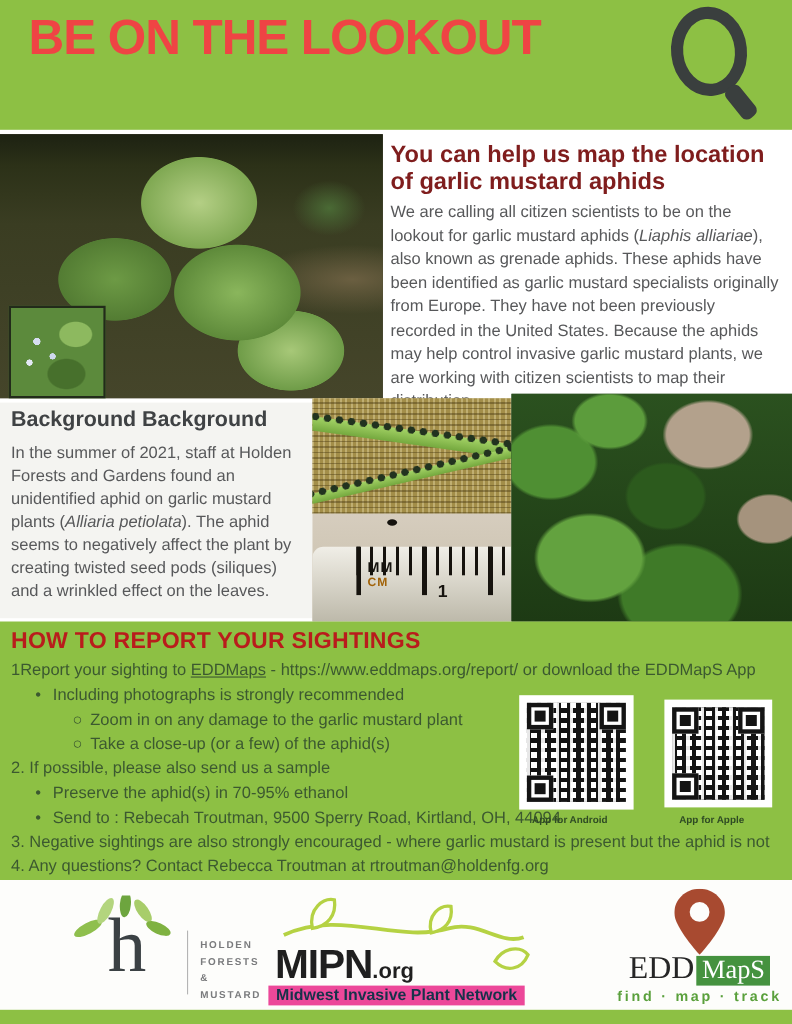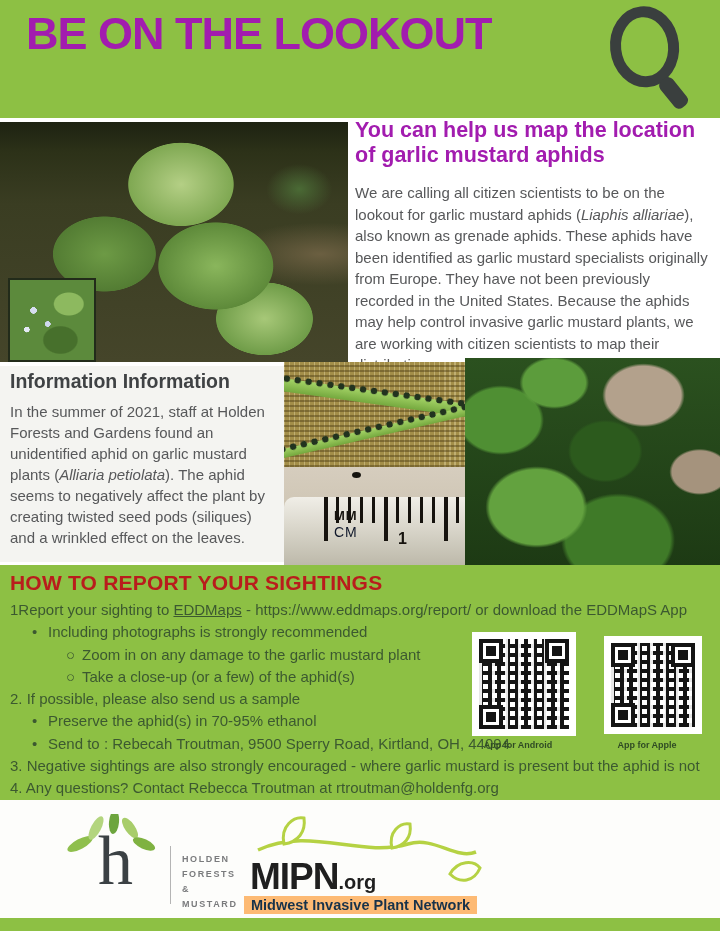--- a/index.html
+++ b/index.html
@@ -2,21 +2,21 @@
 <html><head>
 <meta charset="utf-8">
 <style>
   html,body{margin:0;padding:0;background:#e9e9e9;}
   #poster{position:relative;width:720px;height:931px;background:#ffffff;overflow:hidden;
           font-family:"Liberation Sans", sans-serif;}
   .abs{position:absolute;}
 
   
   .band-top{left:0;top:0;width:720px;height:118px;background:#8dc044;}
-  .hdr-title{left:26px;top:8px;font-size:45px;font-weight:900;color:#a21caf;letter-spacing:-1px;}
+  .hdr-title{left:26px;top:8px;font-size:45px;font-weight:900;color:#ef4444;letter-spacing:-1px;}
   .hdr-sub{left:27px;top:79px;font-size:26px;font-weight:400;color:#eef6dc;letter-spacing:2px;}
   .magnifier{right:16px;top:4px;width:104px;height:112px;}
 
   
   .photo-plant{left:0;top:122px;width:348px;height:240px;
     background-color:#33301f;
     background-image:
       radial-gradient(95px 75px at 52% 26%, #b4cf85 0%, #7fa852 55%, rgba(0,0,0,0) 56%),
       radial-gradient(85px 62px at 30% 55%, #6d9a45 0%, #537c33 60%, rgba(0,0,0,0) 61%),
       radial-gradient(95px 72px at 62% 60%, #8ab65c 0%, #5e8a3a 60%, rgba(0,0,0,0) 61%),
@@ -46,38 +46,38 @@
     background-size:11px 10px;background-repeat:repeat-x;}
   .photo-ruler{left:284px;top:467px;width:181px;height:98px;overflow:hidden;
     background:linear-gradient(180deg,#d6cdbe,#cdc4b2 55%,#c2b9a6);}
   .ruler-metal{position:absolute;left:0;top:30px;width:181px;height:68px;border-top-left-radius:10px;
     background:linear-gradient(180deg,#f0eee7,#dcd9ce 40%,#bdb9aa);}
   .ticks-minor{position:absolute;left:40px;top:30px;width:136px;height:26px;
     background:repeating-linear-gradient(90deg,#16130e 0 3px, rgba(0,0,0,0) 3px 12px);}
   .ticks-major{position:absolute;left:40px;top:30px;width:136px;height:44px;
     background:repeating-linear-gradient(90deg,#16130e 0 4px, rgba(0,0,0,0) 4px 60px);}
   .ruler-mm{left:334px;top:508px;font-size:13px;font-weight:700;color:#16130e;letter-spacing:1px;}
-  .ruler-cm{left:334px;top:524px;font-size:14px;font-weight:400;color:#0f172a;letter-spacing:1px;}
+  .ruler-cm{left:334px;top:524px;font-size:11px;font-weight:700;color:#a16207;letter-spacing:1px;}
   .ruler-digit{left:398px;top:530px;font-size:16px;font-weight:700;color:#16130e;}
   .aphid-dot{left:352px;top:472px;width:9px;height:6px;border-radius:50%;background:#15130e;}
   .photo-leaves{left:465px;top:358px;width:255px;height:207px;
     background-color:#24411c;
     background-image:
       radial-gradient(75px 58px at 70% 18%, #b3a18c 0 50%, rgba(0,0,0,0) 55%),
       radial-gradient(55px 42px at 92% 55%, #a5937d 0 50%, rgba(0,0,0,0) 55%),
       radial-gradient(60px 45px at 35% 12%, #5c9c3c 0 52%, rgba(0,0,0,0) 58%),
       radial-gradient(85px 68px at 28% 72%, #63a23f 0 55%, rgba(0,0,0,0) 60%),
       radial-gradient(72px 58px at 14% 30%, #4f8f33 0 55%, rgba(0,0,0,0) 60%),
       radial-gradient(95px 78px at 60% 88%, #3f7a28 0 55%, rgba(0,0,0,0) 60%),
       radial-gradient(62px 52px at 55% 45%, #2c5a1d 0 55%, rgba(0,0,0,0) 60%),
       linear-gradient(#2b511f,#1d3a14);}
 
   
-  .intro-heading{left:355px;top:118px;width:352px;font-size:21.5px;font-weight:800;
-    color:#a21caf;line-height:1.18;}
+  .intro-heading{left:355px;top:128px;width:352px;font-size:21.5px;font-weight:800;
+    color:#7f1d1d;line-height:1.18;}
   .intro-body{left:355px;top:182px;width:358px;font-size:15px;color:#57585a;line-height:21.5px;}
   .it{font-style:italic;}
 
   
   .bg-panel{left:0;top:366px;width:284px;height:196px;background:#f4f4f1;}
   .bg-heading{left:10px;top:370px;font-size:19.5px;font-weight:800;color:#3f4244;}
   .bg-body{left:10px;top:401px;width:262px;font-size:15px;color:#57585a;line-height:21px;}
 
   
   .band-report{left:0;top:565px;width:720px;height:235px;background:#8dc044;}
@@ -111,21 +111,21 @@
   .holden-h{position:absolute;left:36px;top:8px;font-family:"Liberation Serif",serif;
     font-size:70px;font-weight:500;color:#3b4144;line-height:1;}
   .holden-leaves{position:absolute;left:0;top:-4px;}
   .holden-div{position:absolute;left:108px;top:28px;width:1px;height:58px;background:#b4b4b4;}
   .holden-text{position:absolute;left:120px;top:34px;font-size:9px;letter-spacing:1.6px;
     color:#7a7b7d;line-height:15px;font-weight:600;}
   .mipn{left:240px;top:812px;width:250px;height:102px;}
   .mipn-vine{position:absolute;left:0;top:0;}
   .mipn-word{position:absolute;left:10px;top:44px;font-size:37px;font-weight:900;color:#1f1f1f;letter-spacing:-1px;}
   .mipn-org{font-size:20px;font-weight:800;color:#1f1f1f;letter-spacing:0;margin-top:20px;}
-  .mipn-strip{position:absolute;left:4px;top:84px;padding:1px 7px;background:#fdba74;
+  .mipn-strip{position:absolute;left:4px;top:84px;padding:1px 7px;background:#ec4899;
     font-size:14.5px;font-weight:800;color:#17324a;white-space:nowrap;}
   .eddmaps{left:552px;top:808px;width:168px;height:106px;text-align:center;}
   .edd-pin{display:block;margin:0 auto;}
   .edd-row{margin-top:-2px;font-family:"Liberation Serif",serif;font-size:29px;color:#262626;line-height:1;}
   .edd-box{display:inline-block;background:#45923f;color:#fff;font-size:24px;padding:1px 5px 2px;margin-left:2px;}
   .edd-tag{margin-top:2px;font-size:13px;color:#5aa03c;letter-spacing:2.5px;font-weight:600;}
   .band-bottom{left:0;top:918px;width:720px;height:13px;background:#8dc044;}
 </style>
 </head>
 <body>
@@ -141,21 +141,21 @@
     </g>
   </svg>
 
   <div class="abs photo-plant"></div>
   <div class="abs photo-inset"></div>
 
   <div class="abs intro-heading">You can help us map the location of garlic mustard aphids</div>
   <div class="abs intro-body"><span>We are calling all citizen scientists to be on the lookout for garlic mustard aphids (</span><span class="it">Liaphis alliariae</span><span>), also known as grenade aphids. These aphids have been identified as garlic mustard specialists originally from Europe. They have not been previously recorded in the United States. Because the aphids may help control invasive garlic mustard plants, we are working with citizen scientists to map their distribution.</span></div>
 
   <div class="abs bg-panel"></div>
-  <div class="abs bg-heading">Information Information</div>
+  <div class="abs bg-heading">Background Background</div>
   <div class="abs bg-body"><span>In the summer of 2021, staff at Holden Forests and Gardens found an unidentified aphid on garlic mustard plants (</span><span class="it">Alliaria petiolata</span><span>). The aphid seems to negatively affect the plant by creating twisted seed pods (siliques) and a wrinkled effect on the leaves.</span></div>
 
   <div class="abs photo-aphid">
     <div class="stem stem1">
         <div class="aphids"></div>
       </div>
     <div class="stem stem2">
         <div class="aphids"></div>
       </div>
   </div>
@@ -224,15 +224,23 @@
     <svg class="mipn-vine" width="250" height="100" viewBox="0 0 250 100">
       <path d="M18 38 C70 14 120 46 168 32 C195 24 215 48 236 40" fill="none" stroke="#b5d243" stroke-width="3.5"></path>
       <path d="M44 32 C40 14 54 4 64 6 C66 20 58 30 44 32 Z" fill="#fefef8" stroke="#b5d243" stroke-width="3"></path>
       <path d="M152 36 C148 20 160 10 170 12 C172 26 164 34 152 36 Z" fill="#fefef8" stroke="#b5d243" stroke-width="3"></path>
       <path d="M210 62 C218 48 234 48 240 56 C234 70 220 72 210 62 Z" fill="#fefef8" stroke="#b5d243" stroke-width="3"></path>
     </svg>
     <div class="mipn-word"><span>MIPN</span><span class="mipn-org">.org</span></div>
     <div class="mipn-strip">Midwest Invasive Plant Network</div>
   </div>
 
+  <div class="abs eddmaps">
+    <svg class="edd-pin" width="46" height="60" viewBox="0 0 46 60">
+      <path d="M23 0 C36 0 46 10 46 22 C46 35 23 60 23 60 C23 60 0 35 0 22 C0 10 10 0 23 0 Z" fill="#a84a30"></path>
+      <circle cx="23" cy="21" r="9" fill="#fdfdfb"></circle>
+    </svg>
+    <div class="edd-row"><span>EDD</span><span class="edd-box">MapS</span></div>
+    <div class="edd-tag">find · map · track</div>
+  </div>
 
   <div class="abs band-bottom"></div>
 </div>
 
 </body></html>

